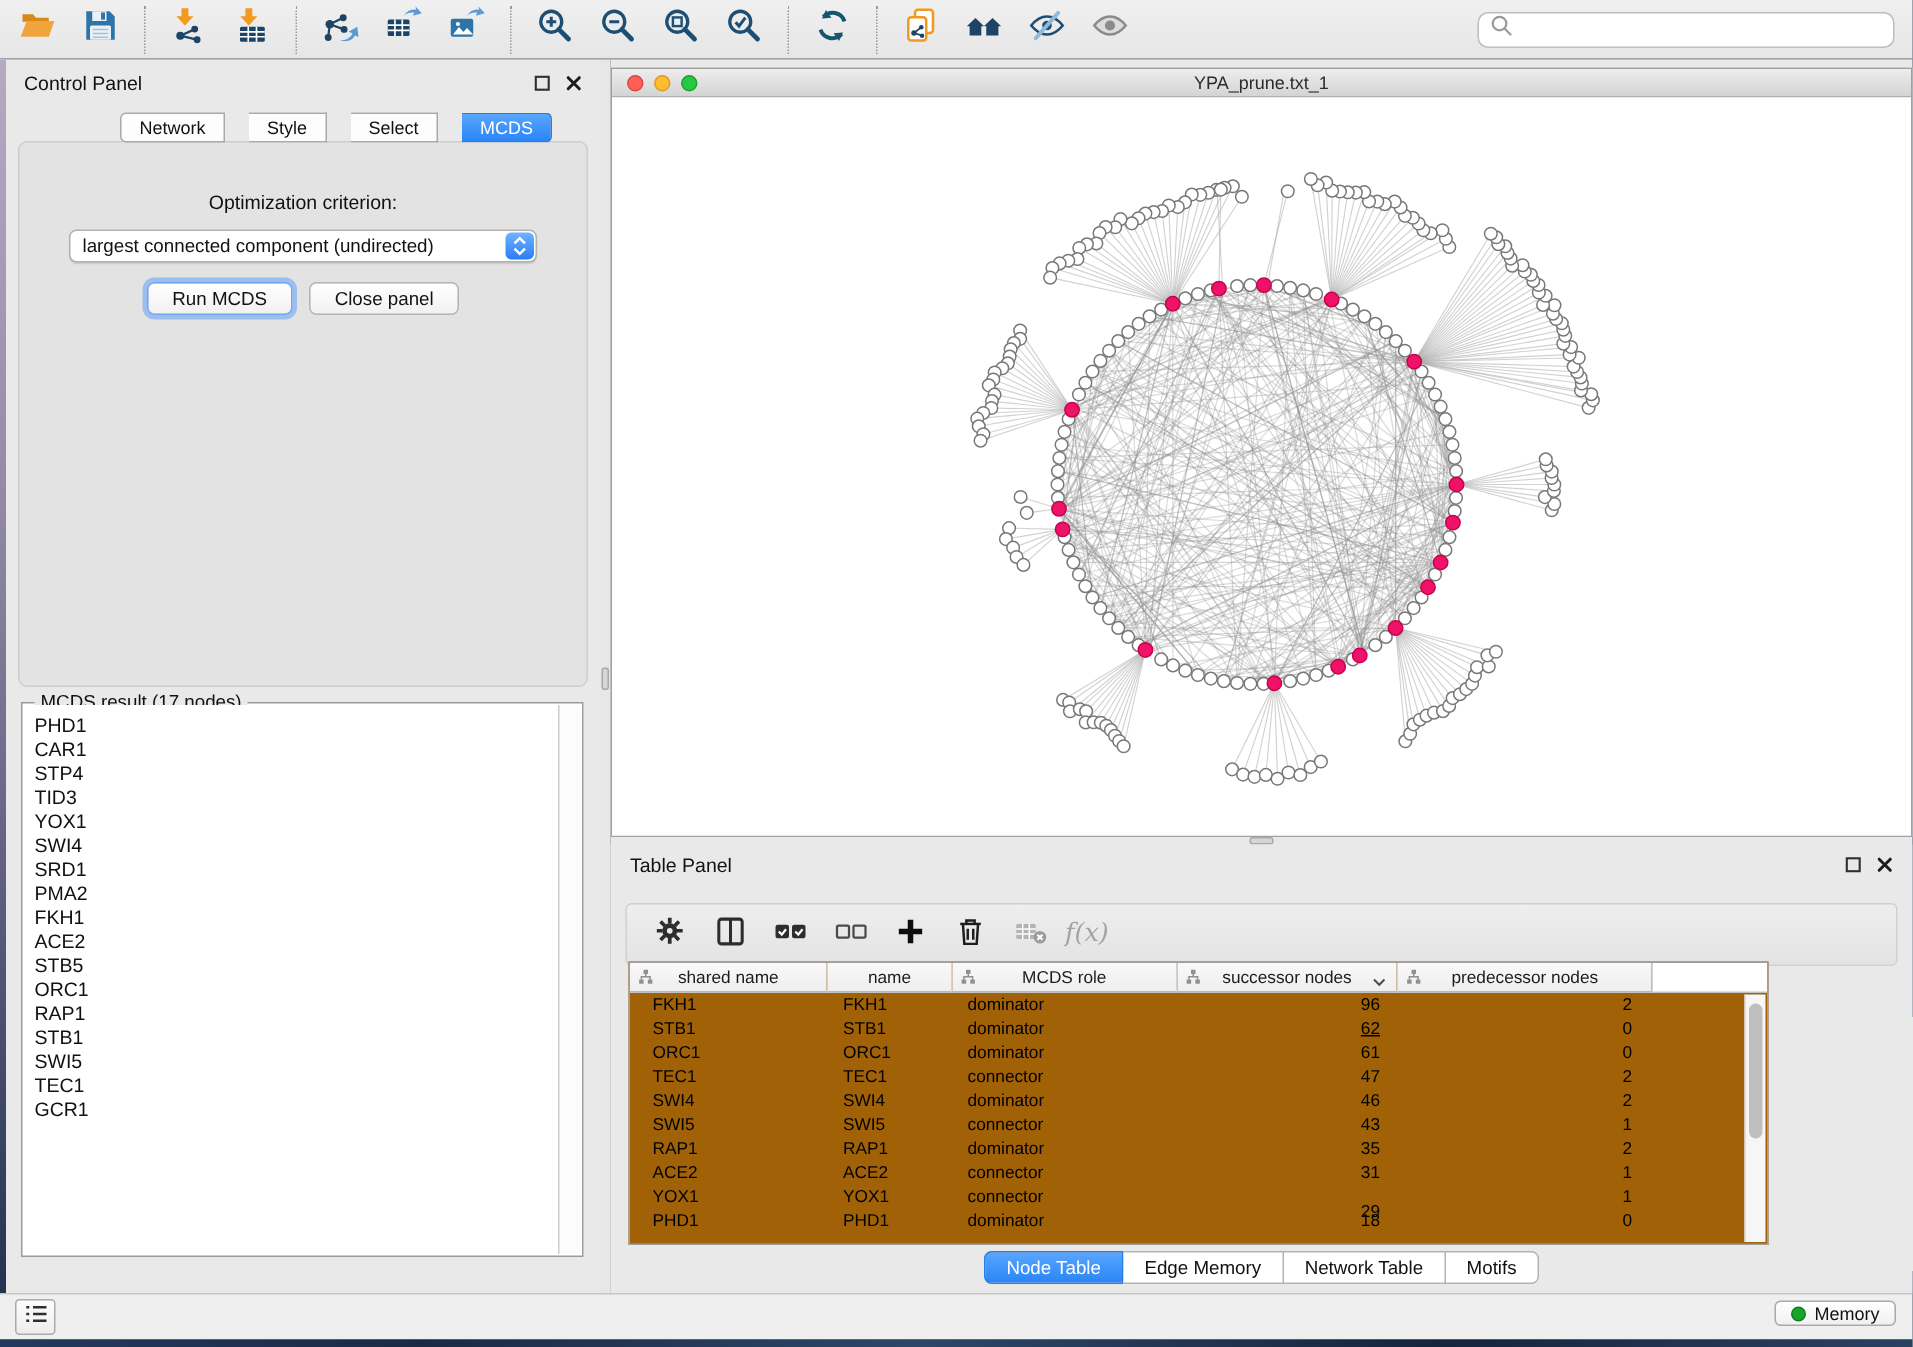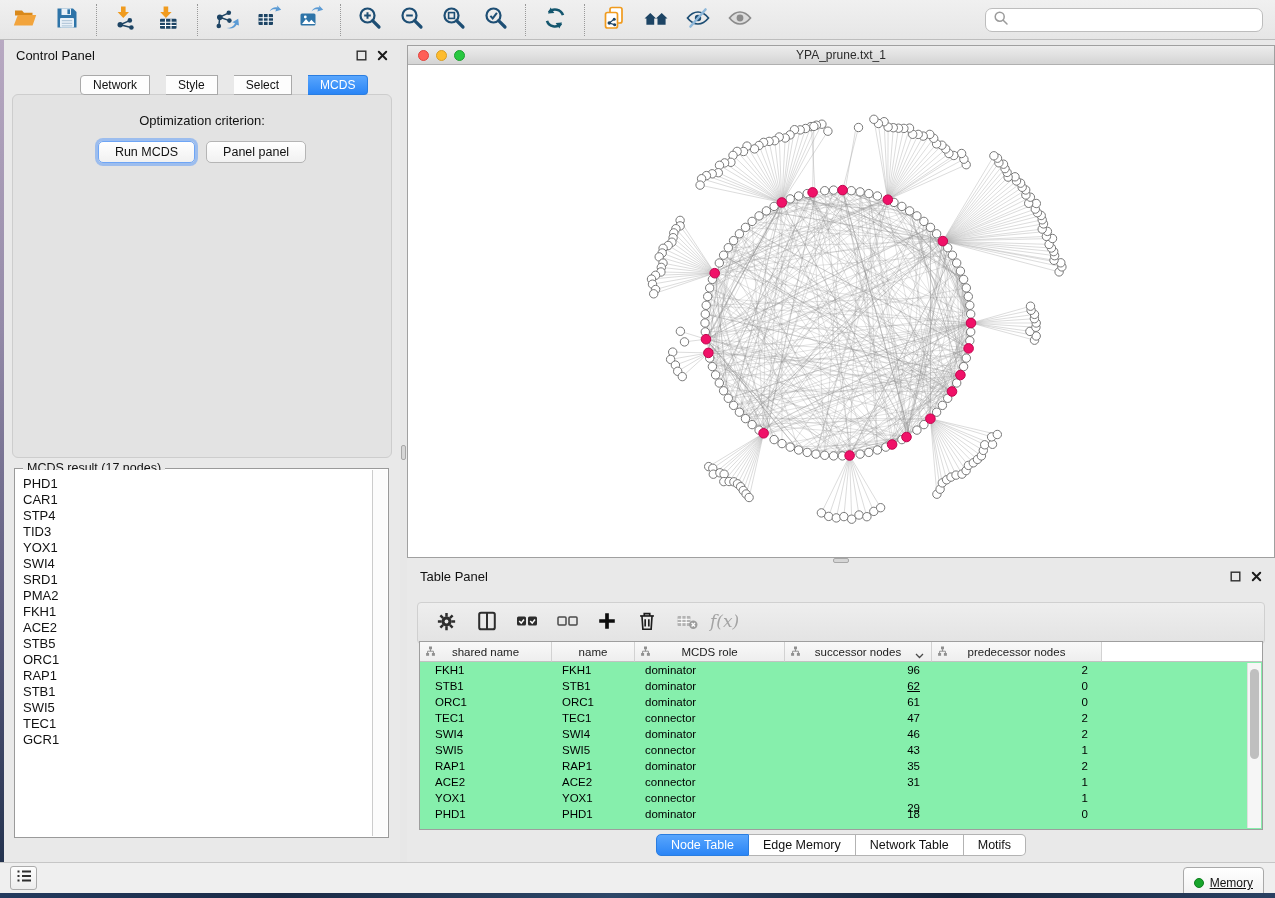--- a/index.html
+++ b/index.html
@@ -30,21 +30,21 @@
   .win-icons { display:flex; align-items:center; gap:9px; }
   .win-icon { width:12px; height:12px; display:flex; align-items:center; justify-content:center; }
   .cp-tabs { position:absolute; left:76px; top:35px; height:20px; display:flex; z-index:2;gap:16px; }
   .cp-tab { font-size:12px; padding:0 12px; background:#fdfdfd; border:1px solid #a9a9a9; border-left:none;
     display:flex; align-items:center; color:#111; }
   .cp-tab:first-child { border-left:1px solid #a9a9a9; border-radius:4px 0 0 4px; }
   .cp-tab:last-child { border-radius:0 4px 4px 0; }
   .cp-tab.active { background:linear-gradient(#59a6fd,#2a85f6); border-color:#2a7de0; color:#fff; }
   .cp-box { position:absolute; left:8px; top:54px; width:380px; height:364px; background:#e3e3e3;
     border:1px solid #cdcdcd; border-radius:6px; }
-  .opt-label { text-align:center; margin-top:18px; font-size:13px; }
+  .opt-label { text-align:center; margin-top:32px; font-size:13px; }
   .opt-select { position:relative; margin:11px auto 0; width:312px; height:22px; background:#fff;
     border:1px solid #b1b1b1; border-radius:5px; font-size:12.5px; display:flex; align-items:center;
     padding:0 26px 0 8px; box-shadow:0 1px 1px rgba(0,0,0,.12); }
   .opt-stepper { position:absolute; right:1px; top:1px; width:19px; height:18px; border-radius:4px;
     background:linear-gradient(#6fb3fe,#2a7ef5); display:flex; align-items:center; justify-content:center; }
   .btn-row { display:flex; justify-content:center; gap:11px; margin-top:13px; }
   .mac-btn { height:22px; padding:0 16px; background:linear-gradient(#ffffff,#f1f1f1); border:1px solid #b5b5b5;
     border-radius:5px; font-size:12.5px; display:flex; align-items:center; color:#111; }
   .mac-btn.focused { box-shadow:0 0 0 3px rgba(108,163,245,.6); border-color:#6ea5f5; }
   .mcds-box { position:absolute; left:10px; top:428px; width:375px; height:370px; border:1px solid #9a9a9a; background:#fff; }
@@ -73,21 +73,21 @@
   .light.yellow { background:#febc2e; border:1px solid #d89e24; }
   .light.green { background:#28c840; border:1px solid #1da032; }
   .net-canvas { position:relative; width:866px; height:492px; background:#fff; overflow:hidden; }
 
   
   .table-panel { position:absolute; left:0; top:523px; width:868px; height:299px; background:#e9e9e9; }
   .tp-header { display:flex; align-items:center; height:27px; padding:0 13px; font-size:13px; }
   .tp-toolbar { margin:12px 10px 0; height:42px; background:linear-gradient(#eeeeee,#e3e3e3);
     border:1px solid #d0d0d0; border-radius:4px; display:flex; align-items:center; padding-left:10px; gap:3px; }
   .tp-tbtn { width:37px; height:34px; display:flex; align-items:center; justify-content:center; border-radius:3px; }
-  .tbl-wrap { position:absolute; left:12px; top:78px; width:844px; height:189px; background:#86efac;
+  .tbl-wrap { position:absolute; left:12px; top:78px; width:760px; height:189px; background:#a16207;
     border:1px solid #9e9e9e; }
   .tbl-head { display:flex; height:20px; font-size:11.5px; color:#1c1c1c; }
   .th { background:linear-gradient(#f9f9f9,#eeeeee); border-right:1px solid #d2d2d2; border-bottom:1px solid #c2c2c2;
     display:flex; align-items:center; justify-content:center; position:relative; }
   .th .tree { position:absolute; left:5px; top:4px; }
   .th .sort { position:absolute; right:7px; top:7px; }
   .th-filler { flex:1; border-bottom:1px solid #c2c2c2; background:#fff; }
   .tbl-body { font-size:11.5px; color:#000; }
   .tr { display:flex; height:16px; align-items:center; }
   .td { overflow:hidden; white-space:nowrap; }
@@ -102,23 +102,23 @@
   .tp-tab:first-child { border-left:1px solid #b3b3b3; border-radius:5px 0 0 5px; }
   .tp-tab:last-child { border-radius:0 5px 5px 0; }
   .tp-tab.active { background:linear-gradient(#59a6fd,#2a85f6); border-color:#2a7de0; color:#fff; }
 
   
   .statusbar { position:absolute; left:0; top:862px; width:1275px; height:31px; background:#efefef;
     border-top:1px solid #c6c6c6; }
   .sb-list-btn { position:absolute; left:10px; top:3px; width:27px; height:24px;
     background:linear-gradient(#fdfdfd,#ededed); border:1px solid #ababab; border-radius:3px;
     display:flex; align-items:center; justify-content:center; }
-  .memory-btn { position:absolute; right:11px; top:4px; height:32px; background:linear-gradient(#ffffff,#f0f0f0);
+  .memory-btn { position:absolute; right:11px; top:4px; height:17px; background:linear-gradient(#ffffff,#f0f0f0);
     border:1px solid #a9a9a9; border-radius:4px; display:flex; align-items:center; gap:6px; padding:0 10px;
-    font-size:12px;text-decoration:underline; }
+    font-size:12px; }
   .mem-dot { width:10px; height:10px; border-radius:50%; background:#17a52b; border:1px solid #0e7e1e; }
 </style>
 </head>
 <body>
 
 <div class="app">
 
   <div class="toolbar">
     <div class="tb-groups" id="tb-groups">
         <div class="tb-btn">
@@ -276,26 +276,35 @@
       </span>
     </div>
     <div class="cp-tabs" id="cp-tabs">
         <div class="cp-tab">Network</div>
         <div class="cp-tab">Style</div>
         <div class="cp-tab">Select</div>
         <div class="cp-tab active">MCDS</div>
       </div>
     <div class="cp-box">
       <div class="opt-label">Optimization criterion:</div>
+      <div class="opt-select">
+        <span>largest connected component (undirected)</span>
+        <span class="opt-stepper">
+            <svg width="13" height="16" viewBox="0 0 12 16">
+              <path d="M2.5 6.2L6 2.8l3.5 3.4" fill="none" stroke="#fff" stroke-width="1.7"></path>
+              <path d="M2.5 9.8L6 13.2l3.5-3.4" fill="none" stroke="#fff" stroke-width="1.7"></path>
+            </svg>
+          </span>
+      </div>
       <div class="btn-row">
         <div class="mac-btn focused">
           <span>Run MCDS</span>
         </div>
         <div class="mac-btn">
-          <span>Panel panel</span>
+          <span>Close panel</span>
         </div>
       </div>
     </div>
     <div class="mcds-box">
       <div class="mcds-legend">MCDS result (17 nodes)</div>
       <div class="mcds-list" id="mcds-list">
           <div>PHD1</div>
           <div>CAR1</div>
           <div>STP4</div>
           <div>TID3</div>

